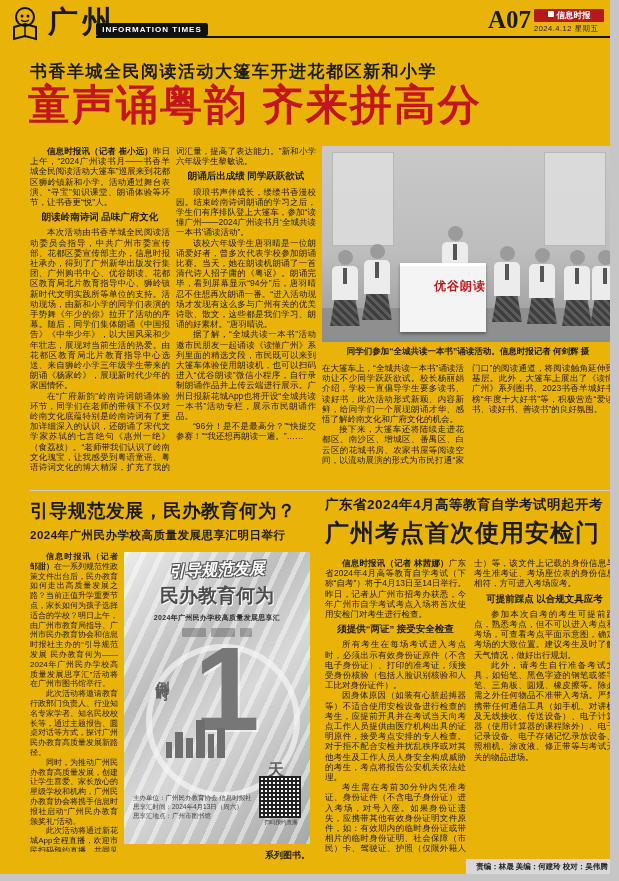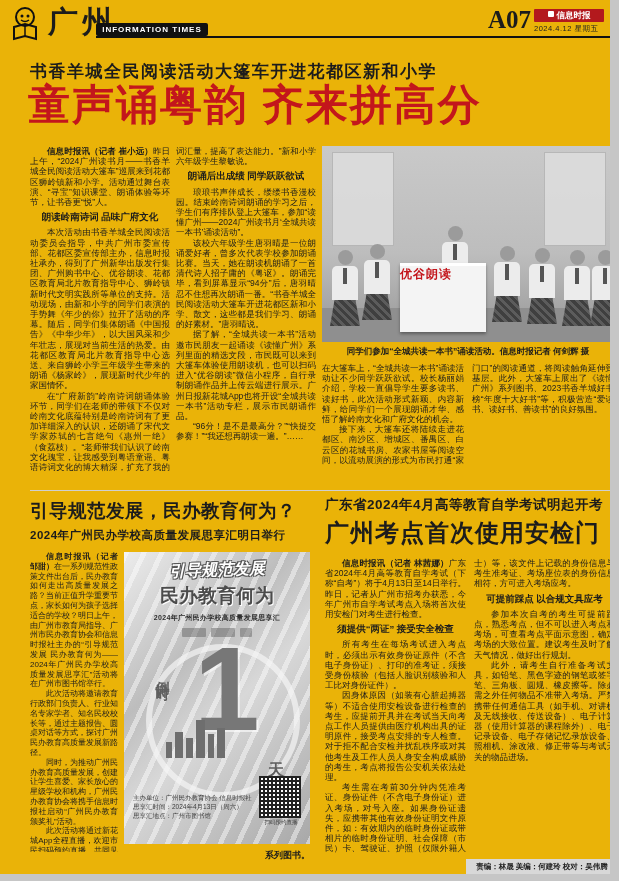--- a/index.html
+++ b/index.html
@@ -36,21 +36,21 @@
   .ph-board{position:absolute;top:6px;width:60px;height:92px;background:#dedede;opacity:.85;border:1px solid #b5b5b5;}
   .ph-floor{position:absolute;left:0;bottom:0;width:100%;height:34px;background:#8f8f8f;}
   .st{position:absolute;bottom:16px;width:30px;}
   .st .head{width:15px;height:15px;background:#a98;border-radius:50%;margin:0 auto;filter:grayscale(1);}
   .st .shirt{width:26px;height:34px;background:#ececec;border-radius:5px 5px 0 0;margin:1px auto 0;position:relative;}
   .st .shirt::after{content:"";position:absolute;left:11px;top:2px;width:4px;height:16px;background:#555;}
   .st .skirt{width:30px;height:26px;margin:0 auto;background:repeating-linear-gradient(45deg,#3f3f3f 0 3px,#5c5c5c 3px 6px);
              clip-path:polygon(15% 0,85% 0,100% 100%,0 100%);}
   .podium{position:absolute;left:78px;bottom:10px;width:86px;height:66px;background:#f4f4f4;box-shadow:0 2px 3px rgba(0,0,0,.35);
           border-top:3px solid #fff;}
-  .podium-label{margin-top:0;text-align:left;font-size:12px;font-weight:900;color:#c3161c;letter-spacing:1px;}
+  .podium-label{margin-top:12px;text-align:right;font-size:12px;font-weight:900;color:#c3161c;letter-spacing:1px;}
   .ph-caption{font-size:8.5px;font-weight:bold;text-align:center;margin-top:4px;}
   .flow2b{margin-top:5px;width:292px;height:112px;column-count:2;column-gap:8px;column-fill:auto;overflow:hidden;}
 
   .divider{position:absolute;left:30px;top:490px;width:584px;height:1px;background:#cfcfcf;}
 
   
   .artL{position:absolute;left:30px;top:498px;width:282px;}
   .artL h2{margin:0;font-size:18.5px;font-weight:900;letter-spacing:.5px;}
   .artL h3{margin:5px 0 0 0;font-size:11.5px;font-weight:bold;letter-spacing:.5px;}
   .artL .row{display:flex;gap:6px;margin-top:9px;}
@@ -120,21 +120,21 @@
   <div class="headline" style="color:#c3161c;">童声诵粤韵 齐来拼高分</div>
 
   <div class="lead-body">
     <div class="flow2a bodytxt">
       <p><b>信息时报讯（记者 崔小远）</b><span>昨日上午，“2024广州读书月——书香羊城全民阅读活动大篷车”巡展来到花都区狮岭镇新和小学。活动通过舞台表演、“寻宝”知识课堂、朗诵体验等环节，让书香更“悦”人。</span></p>
       <div class="sub">朗读岭南诗词 品味广府文化</div>
       <p>本次活动由书香羊城全民阅读活动委员会指导，中共广州市委宣传部、花都区委宣传部主办，信息时报社承办，得到了广州新华出版发行集团、广州购书中心、优谷朗读、花都区教育局北片教育指导中心、狮岭镇新时代文明实践所等单位的支持。活动现场，由新和小学的同学们表演的手势舞《年少的你》拉开了活动的序幕。随后，同学们集体朗诵《中国报告》《中华少年》，以大国风采和少年壮志，展现对当前生活的热爱。由花都区教育局北片教育指导中心选送、来自狮岭小学三年级学生带来的朗诵《杨家岭》，展现新时代少年的家国情怀。</p>
       <p>在“广府新韵”岭南诗词朗诵体验环节，同学们在老师的带领下不仅对岭南文化底蕴特别是岭南诗词有了更加详细深入的认识，还朗诵了宋代文学家苏轼的七言绝句《惠州一绝》（食荔枝）。“老师带我们认识了岭南文化瑰宝，让我感受到粤语童谣、粤语诗词文化的博大精深，扩充了我的词汇量，提高了表达能力。”新和小学六年级学生黎敏说。</p>
       <div class="sub">朗诵后出成绩 同学跃跃欲试</div>
       <p>琅琅书声伴成长，缕缕书香漫校园。结束岭南诗词朗诵的学习之后，学生们有序排队登上大篷车，参加“读懂广州——2024广州读书月‘全城共读一本书’诵读活动”。</p>
-      <p>该校六年级学生唐羽晴是一位朗诵爱好者，曾多次代表学校参加朗诵比赛。当天，她在朗读机朗诵了一首清代诗人招子庸的《粤讴》。朗诵完毕，看到屏幕显示“94分”后，唐羽晴忍不住想再次朗诵一番。“书香羊城全民阅读活动大篷车开进花都区新和小学、散文，这些都是我们学习、朗诵的好素材。”唐羽晴说。</p>
+      <p>该校六年级学生唐羽晴是一位朗诵爱好者，曾多次代表学校参加朗诵比赛。当天，她在朗读机朗诵了一首清代诗人招子庸的《粤讴》。朗诵完毕，看到屏幕显示“94分”后，唐羽晴忍不住想再次朗诵一番。“进入活动现场才发现有这么多与广州有关的优美诗歌、散文，这些都是我们学习、朗诵的好素材。”唐羽晴说。</p>
       <p>据了解，“全城共读一本书”活动邀市民朋友一起诵读《读懂广州》系列里面的精选文段，市民既可以来到大篷车体验使用朗读机，也可以扫码进入“优谷朗读”微信小程序，自行录制朗诵作品并上传云端进行展示。广州日报新花城App也将开设“全城共读一本书”活动专栏，展示市民朗诵作品。</p>
       <p>“96分！是不是最高分？”“快提交参赛！”“我还想再朗读一遍。”……</p>
     </div>
 
     <div class="lead-right">
       <div class="photo">
         <div class="ph-board" style="left:10px;"></div>
         <div class="ph-board" style="left:222px;"></div>
         <div class="ph-floor"></div>
         <div class="st" style="left:8px;">

